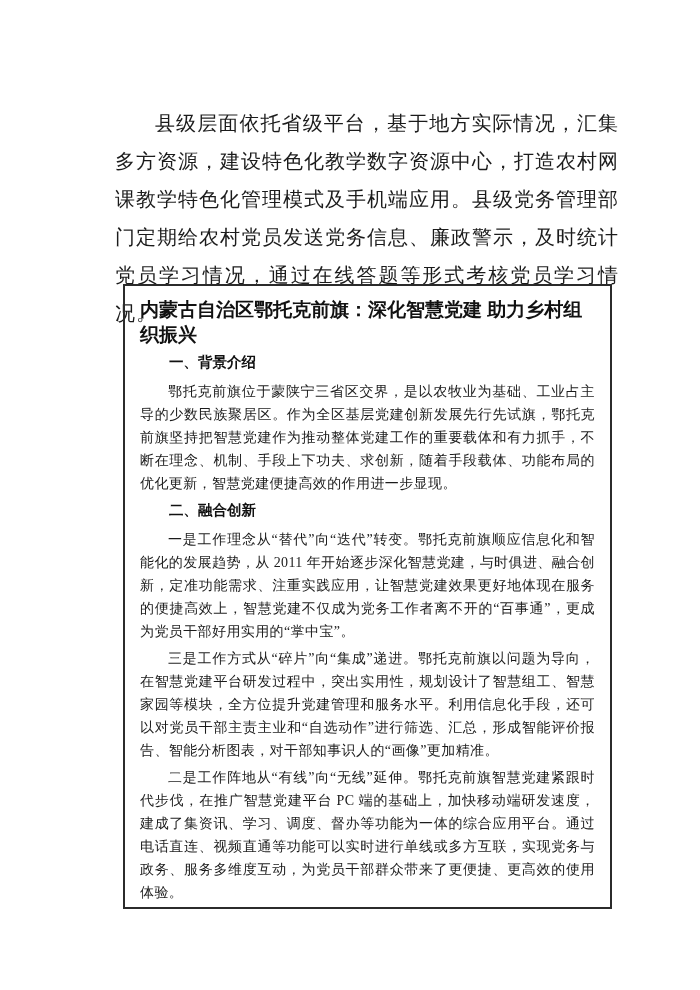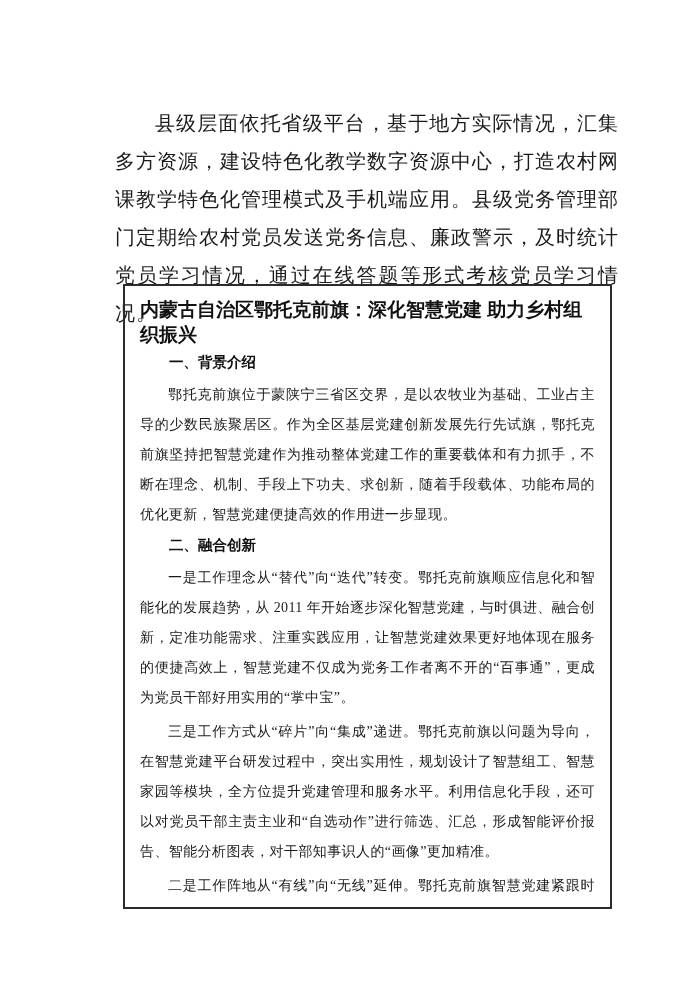--- a/index.html
+++ b/index.html
@@ -52,21 +52,21 @@
     font-weight: bold;
     font-family: Liberation Mono, monospace;
     font-size: 14.5px;
     line-height: 25px;
     text-indent: 2em;
     color: #111111;
   }
   .box-para {
     text-align: justify;
     text-indent: 2em;
-    line-height: 30px;
+    line-height: 23px;
     letter-spacing: 0.4px;
   }
   .page-number {
     position: absolute;
     top: 910px;
     left: 0;
     width: 100%;
     text-align: center;
     font-size: 12.5px;
     color: #2a2a2a;

